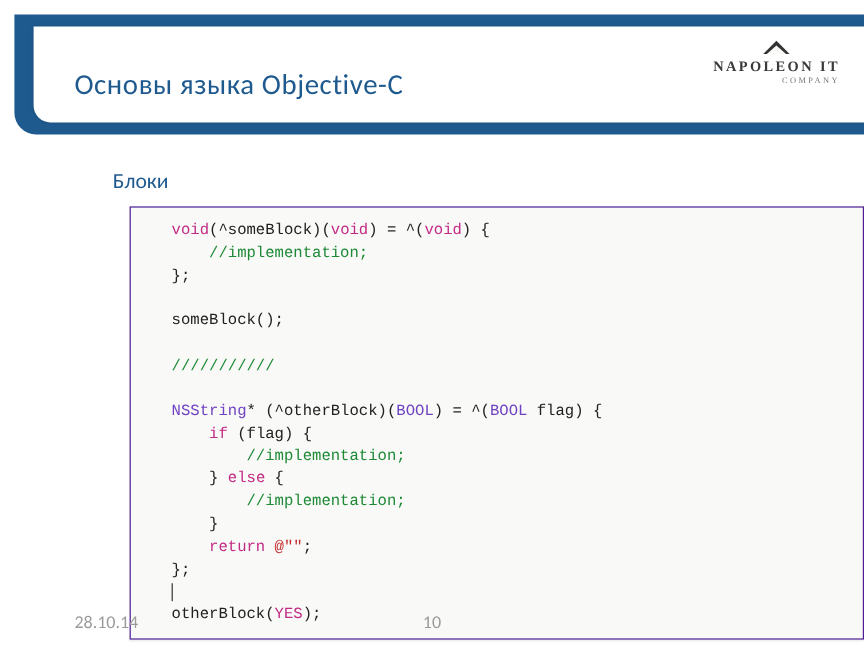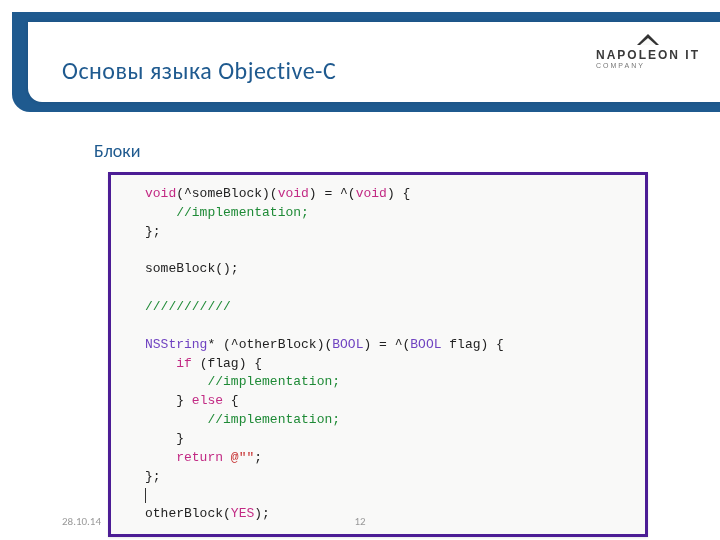--- a/index.html
+++ b/index.html
@@ -36,23 +36,23 @@
     top: 56px;
     font-size: 24px;
     font-weight: 400;
     color: #1f5a8f;
     letter-spacing: 0.5px;
   }
   .logo {
     position: absolute;
     right: 20px;
     top: 32px;
-    text-align: left;
+    text-align: right;
     color: #3a3a3a;
-    font-family: Liberation Sans, sans-serif;
+    font-family: Liberation Serif, serif;
     margin-left: 48px;
   }
   .logo-mark {
     font-size: 14px;
     letter-spacing: 2px;
     margin-bottom: 2px;
   }
   .logo-mark svg { display:block; margin:0 auto 2px; }
   .logo-text {
     font-size: 12px;
@@ -79,44 +79,44 @@
     margin-left: 14px;
   }
   .bullet-row .marker {
     font-family: monospace;
     font-size: 14px;
     color: #5c88b0;
   }
   .bullet-row .text { color: #1f5a8f; }
   .code-box {
     margin: 10px 0 0 40px;
-    width: 540px;
+    width: 612px;
     background: #f9f9f8;
-    border: 3px solid #4c1d95;
+    border: 1px solid #4c1d95;
     box-shadow: 0 1px 2px rgba(0,0,0,0.1);
     padding: 10px 4px 10px 34px;
     font-family: Menlo, Consolas, "Courier New", monospace;
     font-size: 13px;
     line-height: 1.45;
     color: #222;
     white-space: pre;
   }
   .kw  { color: #c22a84; }
   .typ { color: #6f42c1; }           
   .cmt { color: #1e8a36; }           
   .str { color: #c62f2f; }           
   .lit { color: #c22a84; }           
   .cursor { border-left: 1px solid #333; }
   .footer {
     position: absolute;
     left: 0; right: 0; bottom: 12px;
     display: flex;
     justify-content: flex-start;
     padding: 0 62px;
-    font-size: 11px;
+    font-size: 15px;
     color: #9a9a9a;
     flex-direction: column;
   }
   .footer .mid { position:absolute; left:0; right:0; text-align:center; }
 </style>
 </head>
 <body>
 
 <div class="header-band"></div>
 <div class="header-inner"></div>
@@ -155,14 +155,14 @@
         <span class="cmt">//implementation;</span>
     <span>}</span>
     <span class="kw">return</span><span class="str"> @""</span><span>;</span>
 <span>};</span>
 <span class="cursor"></span>
 <span>otherBlock(</span><span class="lit">YES</span><span>);</span></div>
 </div>
 
 <div class="footer">
   <span>28.10.14</span>
-  <span class="mid">12</span>
+  <span class="mid">10</span>
 </div>
 
 </body></html>

